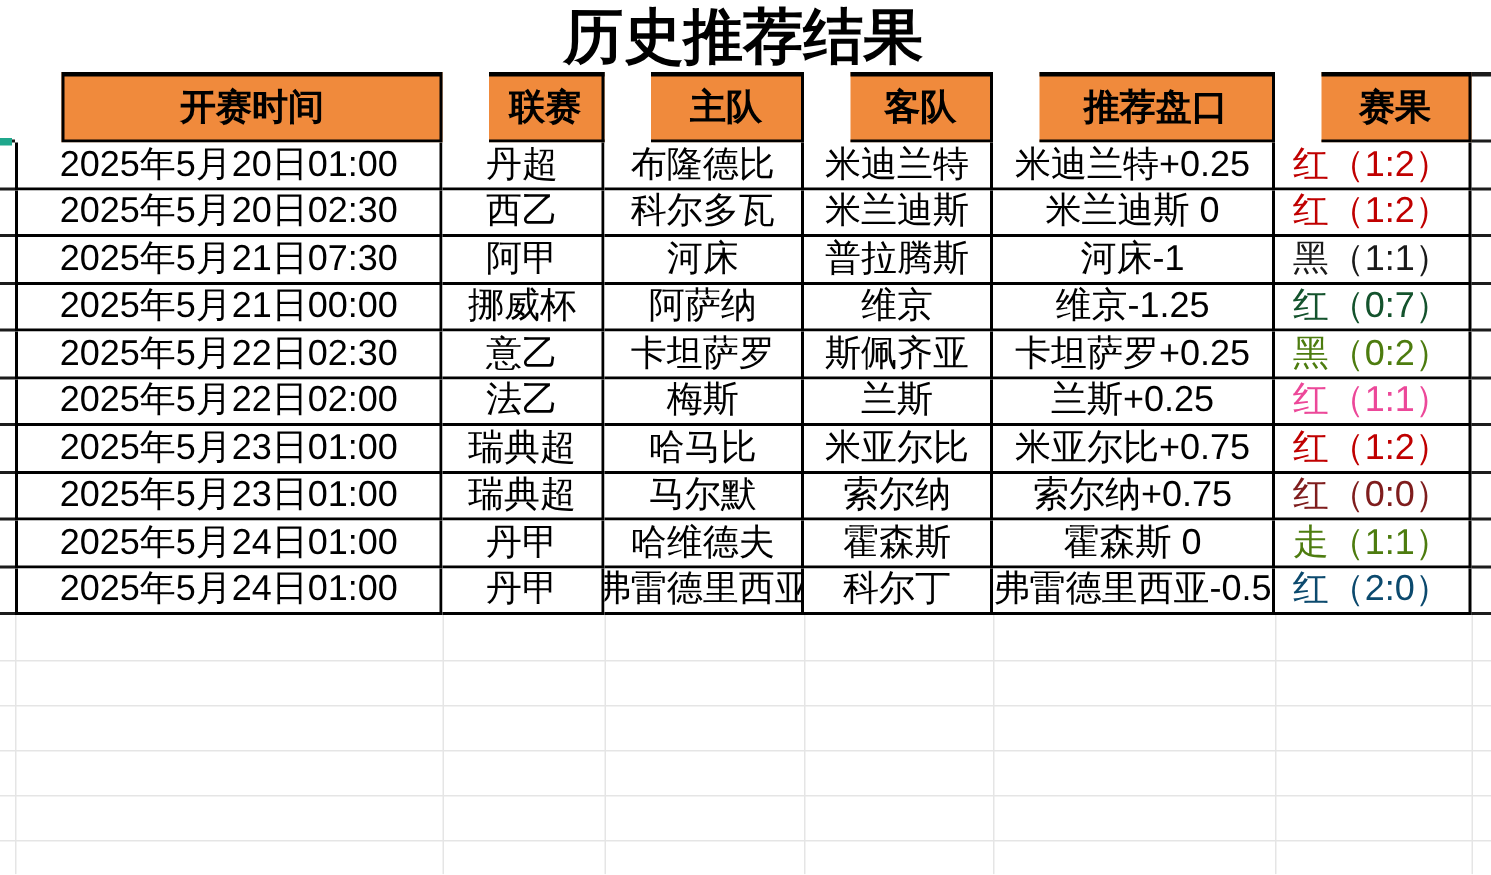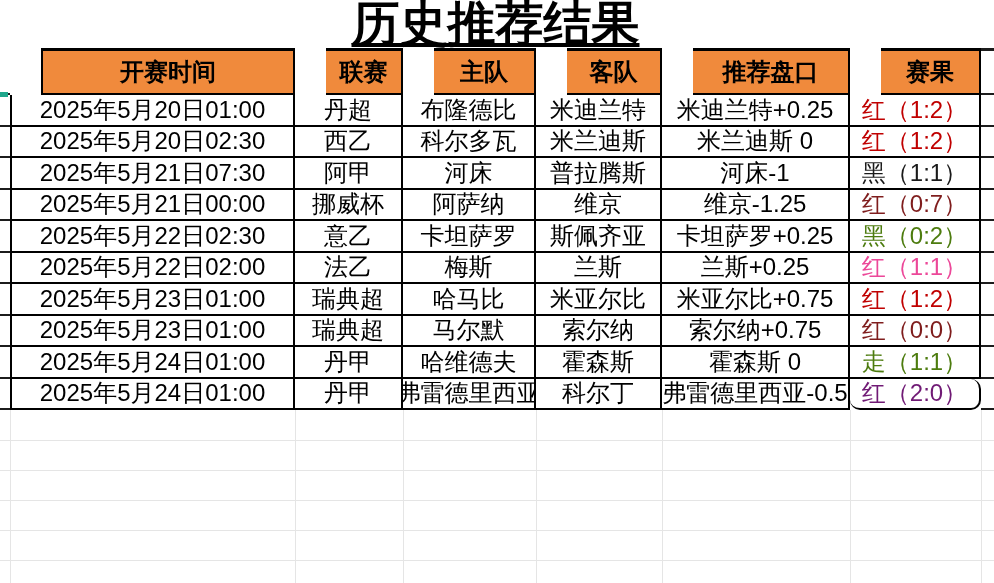--- a/index.html
+++ b/index.html
@@ -13,23 +13,22 @@
     background: #ffffff;
     overflow: hidden;
     color: #000;
   }
 
   
   .title {
     position: absolute;
     left: 10px; top: 0; width: 971px; height: 48px;
     display: flex; align-items: center; justify-content: center;
-    font-size: 48px; font-weight: bold; color: #000;
+    font-size: 40px; font-weight: bold; color: #000;
     white-space: nowrap;
-    text-decoration: underline;
   }
 
   
   .line { position: absolute; background: #1c1c1c; }
   .line.faint { background: #e5e5e5; }
 
   .freeze-mark {
     position: absolute;
     left: 0; top: 92px; width: 8px; height: 5px;
     background: #1fa78c;
@@ -118,22 +117,22 @@
       <div class="cell hcell first">开赛时间</div>
       <div class="cell hcell">联赛</div>
       <div class="cell hcell">主队</div>
       <div class="cell hcell">客队</div>
       <div class="cell hcell">推荐盘口</div>
       <div class="cell hcell">赛果</div>
     </div>
   <div class="row"><div class="cell first">2025年5月20日01:00</div><div class="cell">丹超</div><div class="cell">布隆德比</div><div class="cell">米迪兰特</div><div class="cell">米迪兰特+0.25</div><div class="cell" style="color: rgb(192, 0, 0);">红（1:2）</div></div>
       <div class="row"><div class="cell first">2025年5月20日02:30</div><div class="cell">西乙</div><div class="cell">科尔多瓦</div><div class="cell">米兰迪斯</div><div class="cell">米兰迪斯 0</div><div class="cell" style="color: rgb(192, 0, 0);">红（1:2）</div></div>
       <div class="row"><div class="cell first">2025年5月21日07:30</div><div class="cell">阿甲</div><div class="cell">河床</div><div class="cell">普拉腾斯</div><div class="cell">河床-1</div><div class="cell" style="color: rgb(26, 26, 26);">黑（1:1）</div></div>
-      <div class="row"><div class="cell first">2025年5月21日00:00</div><div class="cell">挪威杯</div><div class="cell">阿萨纳</div><div class="cell">维京</div><div class="cell">维京-1.25</div><div class="cell" style="color: #7f1d1d;">红（0:7）</div></div>
+      <div class="row"><div class="cell first">2025年5月21日00:00</div><div class="cell">挪威杯</div><div class="cell">阿萨纳</div><div class="cell">维京</div><div class="cell">维京-1.25</div><div class="cell" style="color: #14532d;">红（0:7）</div></div>
       <div class="row"><div class="cell first">2025年5月22日02:30</div><div class="cell">意乙</div><div class="cell">卡坦萨罗</div><div class="cell">斯佩齐亚</div><div class="cell">卡坦萨罗+0.25</div><div class="cell" style="color: #4d7c0f;">黑（0:2）</div></div>
       <div class="row"><div class="cell first">2025年5月22日02:00</div><div class="cell">法乙</div><div class="cell">梅斯</div><div class="cell">兰斯</div><div class="cell">兰斯+0.25</div><div class="cell" style="color: #ec4899;">红（1:1）</div></div>
       <div class="row"><div class="cell first">2025年5月23日01:00</div><div class="cell">瑞典超</div><div class="cell">哈马比</div><div class="cell">米亚尔比</div><div class="cell">米亚尔比+0.75</div><div class="cell" style="color: rgb(192, 0, 0);">红（1:2）</div></div>
       <div class="row"><div class="cell first">2025年5月23日01:00</div><div class="cell">瑞典超</div><div class="cell">马尔默</div><div class="cell">索尔纳</div><div class="cell">索尔纳+0.75</div><div class="cell" style="color: #7f1d1d;">红（0:0）</div></div>
       <div class="row"><div class="cell first">2025年5月24日01:00</div><div class="cell">丹甲</div><div class="cell">哈维德夫</div><div class="cell">霍森斯</div><div class="cell">霍森斯 0</div><div class="cell" style="color: #4d7c0f;">走（1:1）</div></div>
-      <div class="row"><div class="cell first">2025年5月24日01:00</div><div class="cell">丹甲</div><div class="cell">弗雷德里西亚</div><div class="cell">科尔丁</div><div class="cell">弗雷德里西亚-0.5</div><div class="cell" style="color: #701a75; border-radius: 10px;">红（2:0）</div></div>
+      <div class="row"><div class="cell first">2025年5月24日01:00</div><div class="cell">丹甲</div><div class="cell">弗雷德里西亚</div><div class="cell">科尔丁</div><div class="cell">弗雷德里西亚-0.5</div><div class="cell" style="color: #0c4a6e;">红（2:0）</div></div>
     </div>
 
 </div>
 
 </body></html>

